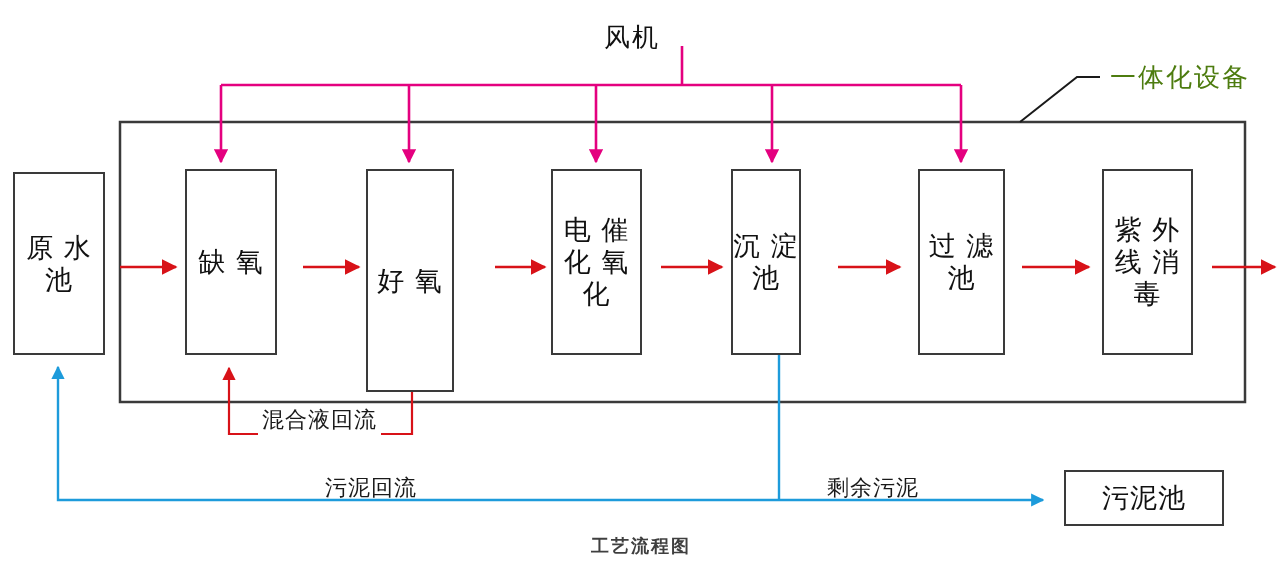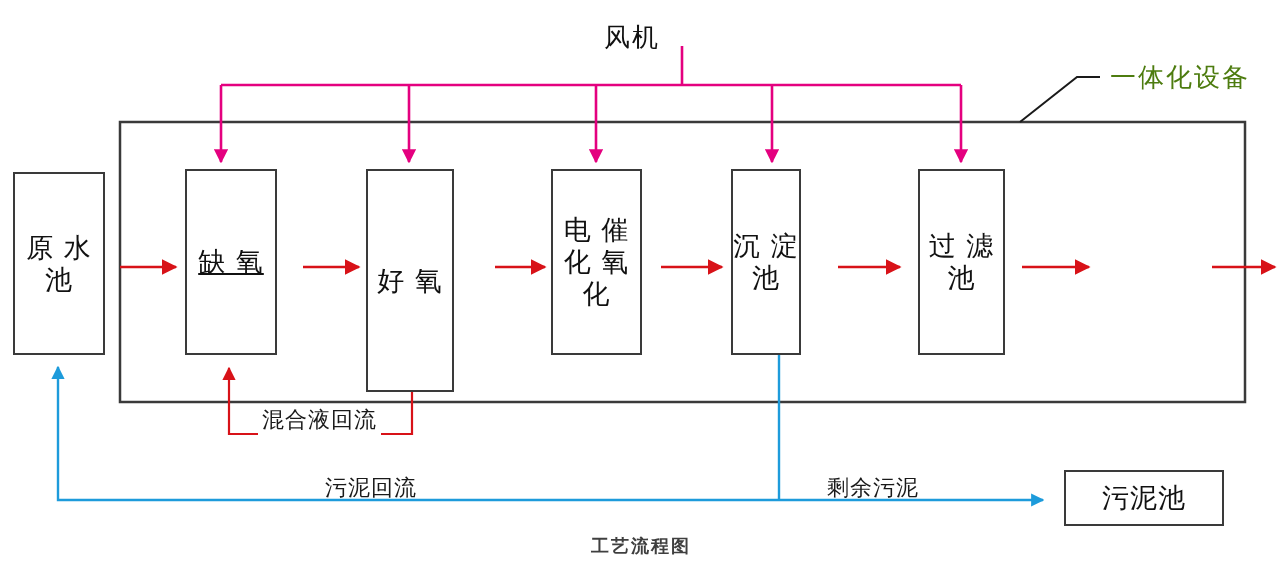--- a/index.html
+++ b/index.html
@@ -133,21 +133,21 @@
     <path d="M 779 500 L 58 500 L 58 367" fill="none" stroke="#1d9bdb" stroke-width="2.4" marker-end="url(#arrow-blue)"></path>
 
     <path d="M 779 500 L 1043 500" fill="none" stroke="#1d9bdb" stroke-width="2.4" marker-end="url(#arrow-blue)"></path>
   </svg>
 
   <div class="node tall" style="left:13px; top:172px; width:92px; height:183px;">
     <span class="node-label">原 水
 池</span>
   </div>
 
-  <div class="node tall" style="left:185px; top:169px; width:92px; height:186px;text-decoration:underline;">
+  <div class="node tall" style="left:185px; top:169px; width:92px; height:186px;">
     <span class="node-label">缺 氧</span>
   </div>
 
   <div class="node tall" style="left:366px; top:169px; width:88px; height:223px;align-items:center;">
     <span class="node-label">好 氧</span>
   </div>
 
   <div class="node tall" style="left:551px; top:169px; width:91px; height:186px;">
     <span class="node-label">电 催
 化 氧
@@ -157,20 +157,25 @@
   <div class="node tall" style="left:731px; top:169px; width:70px; height:186px;">
     <span class="node-label">沉 淀
 池</span>
   </div>
 
   <div class="node tall" style="left:918px; top:169px; width:87px; height:186px;">
     <span class="node-label">过 滤
 池</span>
   </div>
 
+  <div class="node tall" style="left:1102px; top:169px; width:91px; height:186px;">
+    <span class="node-label">紫 外
+线 消
+毒</span>
+  </div>
 
   <div class="node" style="left:1064px; top:470px; width:160px; height:56px;">
     <span class="node-label">污泥池</span>
   </div>
 
   <div id="blower-label">风机</div>
   <div id="unit-label">一体化设备</div>
 
   <div class="flow-label boxed-bg" style="left:258px; top:405px;">混合液回流</div>
 

